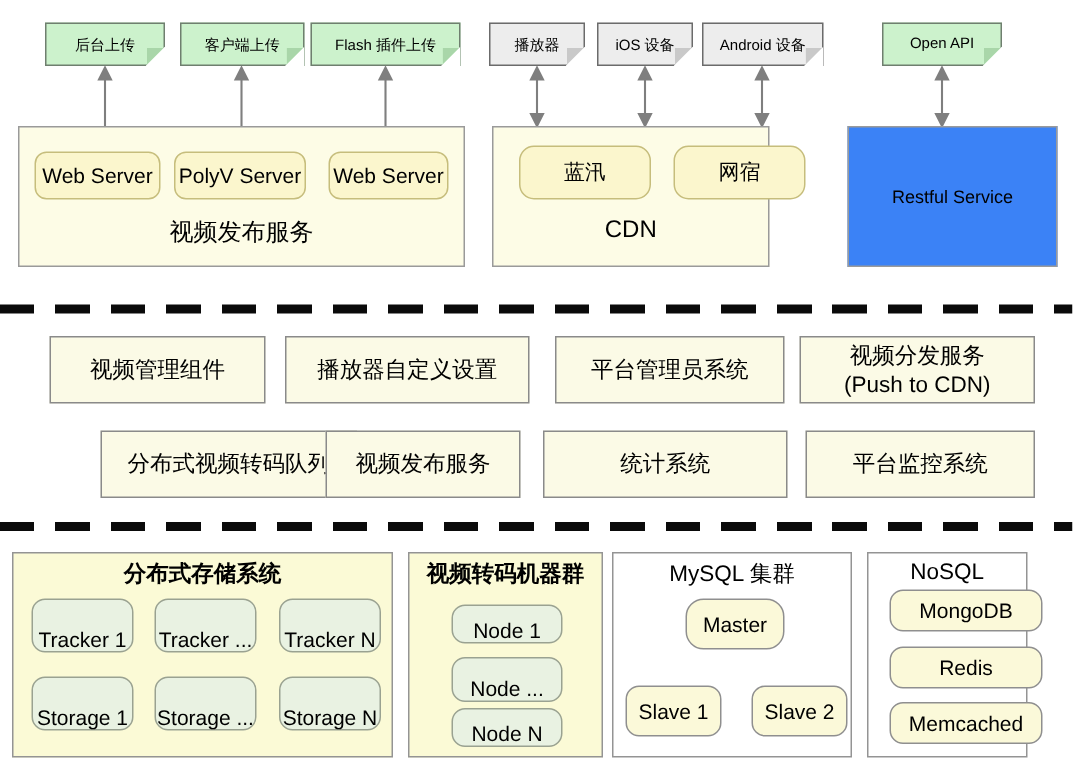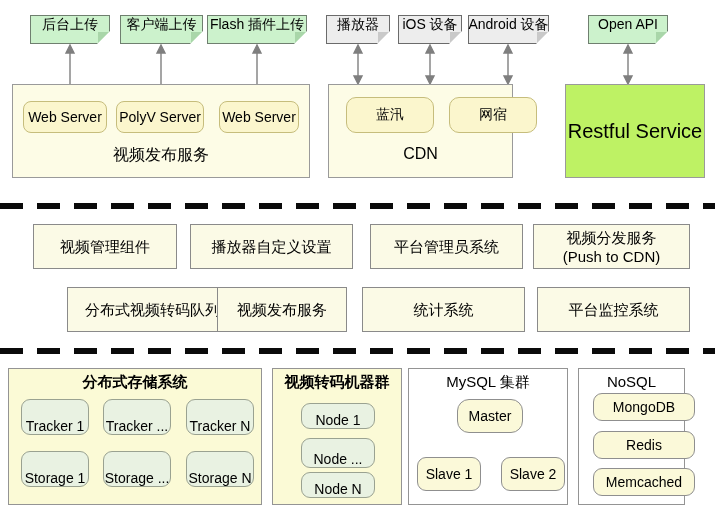--- a/index.html
+++ b/index.html
@@ -4,22 +4,22 @@
 <style>
   html,body{margin:0;padding:0;}
   body{
     width:715px;height:517px;position:relative;background:#ffffff;
     font-family:"Liberation Sans","DejaVu Sans",sans-serif;color:#000;
     overflow:hidden;
   }
   
   .note{
     position:absolute;box-sizing:border-box;height:29px;top:15px;
-    border:1px solid #6e6e6e;display:flex;justify-content:center;
-    font-size:14px;white-space:nowrap;
+    border:1px solid #6e6e6e;display:flex;align-items:center;justify-content:center;
+    font-size:10px;white-space:nowrap;
   }
   .note.green{background:#ccf2cc;border-color:#6f7f6f;}
   .note.gray{background:#ededed;border-color:#6b6b6b;}
   .fold-cut{
     position:absolute;right:-1px;bottom:-1px;width:13px;height:13px;background:#ffffff;
     clip-path:polygon(100% 0,100% 100%,0 100%);
   }
   .fold-flap{
     position:absolute;right:0;bottom:0;width:11px;height:11px;
     clip-path:polygon(0 0,100% 0,0 100%);
@@ -39,22 +39,22 @@
   .cdn-box{
     position:absolute;box-sizing:border-box;height:36px;top:12px;border-radius:10px;
     background:#fbf6cd;border:1px solid #c6bd7c;
     display:flex;align-items:center;justify-content:center;font-size:14px;
   }
   .container-title{
     position:absolute;left:0;right:0;top:60px;text-align:center;font-size:16px;
   }
   .restful{
     position:absolute;box-sizing:border-box;left:565px;top:84px;width:140px;height:94px;
-    background:#bef264;border:1px solid #9a9a9a;
-    display:flex;align-items:center;justify-content:center;font-size:20px;
+    background:#3b82f6;border:1px solid #9a9a9a;
+    display:flex;align-items:center;justify-content:center;font-size:12px;
   }
   
   .dash-sep{
     position:absolute;left:0;width:715px;height:6px;
     background:repeating-linear-gradient(90deg,#0a0a0a 0 23px,transparent 23px 37px);
   }
   
   .mid-box{
     position:absolute;box-sizing:border-box;height:45px;
     background:#fbfae6;border:1px solid #8a8a8a;

